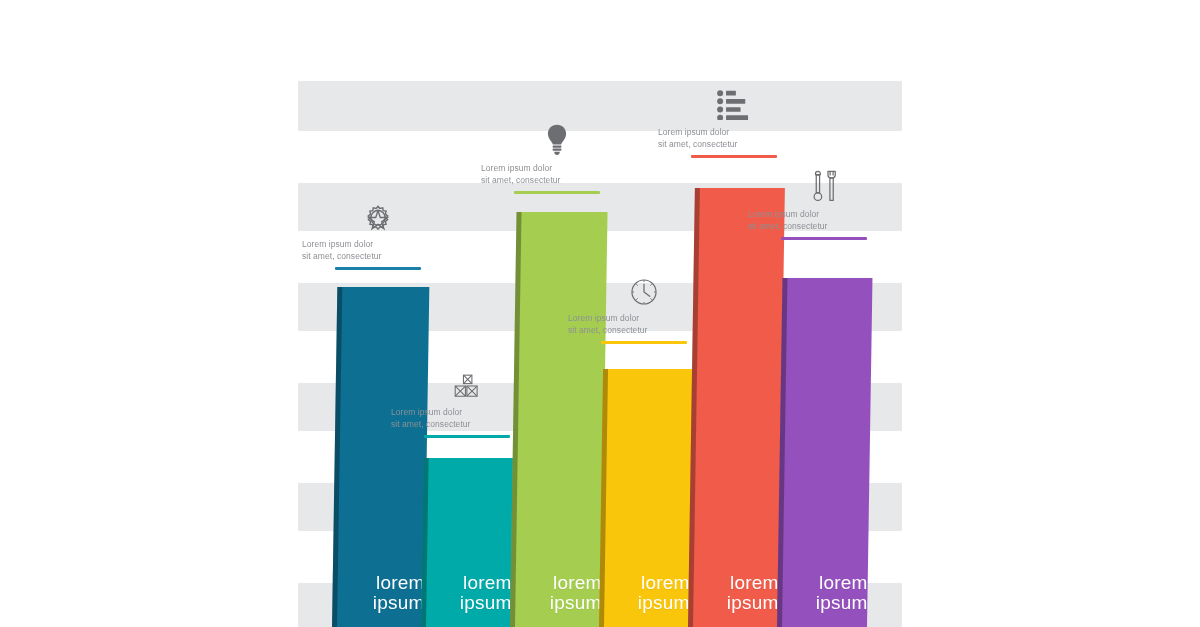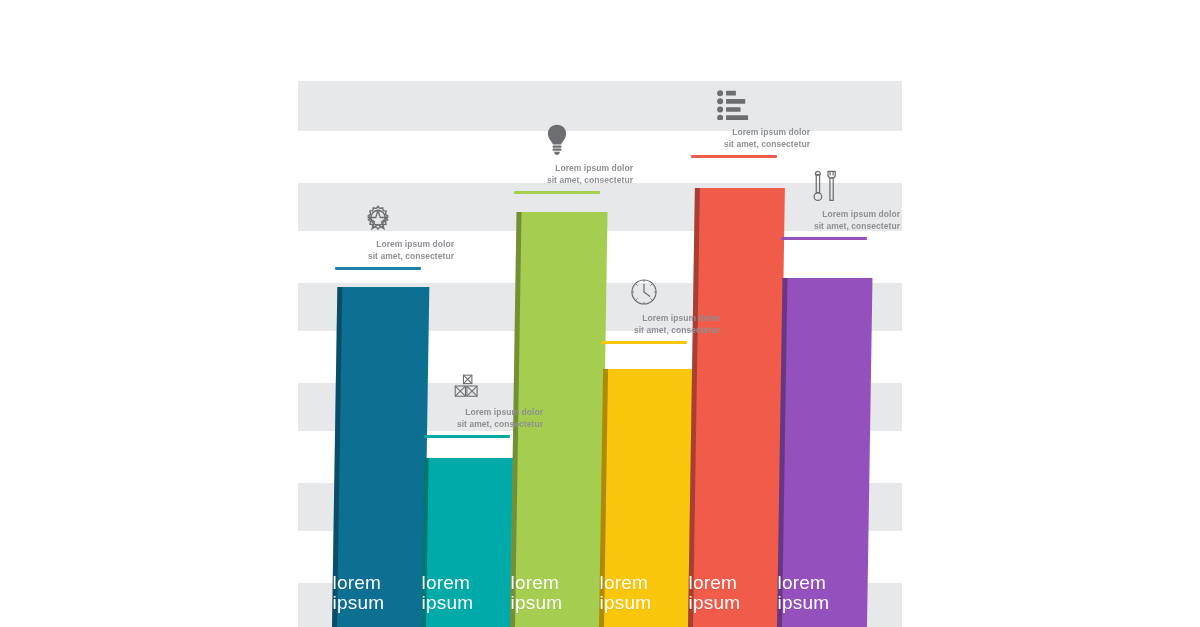--- a/index.html
+++ b/index.html
@@ -16,29 +16,29 @@
   
   .bar{
     position:absolute;bottom:0;
     transform:skewX(-0.9deg);
     transform-origin:bottom left;
   }
   .bar .face{position:absolute;inset:0;}
   .bar .edge{position:absolute;left:0;top:0;bottom:0;width:5px;opacity:.30;background:#000;}
   .bar .caption{
     position:absolute;left:0;right:0;bottom:14px;
-    text-align:left;color:#ffffff;
+    text-align:right;color:#ffffff;
     font-size:19px;line-height:20px;font-weight:400;
     letter-spacing:.2px;
     transform:skewX(0.9deg);
     text-shadow:0 1px 1px rgba(0,0,0,.06);
   }
 
   
-  .callout{position:absolute;width:152px;text-align:right;font-weight:bold;}
+  .callout{position:absolute;width:152px;text-align:left;}
   .callout .ico{height:34px;display:flex;align-items:flex-end;justify-content:center;margin-bottom:7px;}
   .callout .ico svg{display:block;}
   .callout .txt{
     font-size:8.5px;line-height:11.5px;color:#8d8f94;
     letter-spacing:.05px;white-space:pre-line;
   }
   .callout .rule{height:2.6px;width:86px;margin:5px auto 0;border-radius:1px;}
 </style>
 </head>
 <body>

